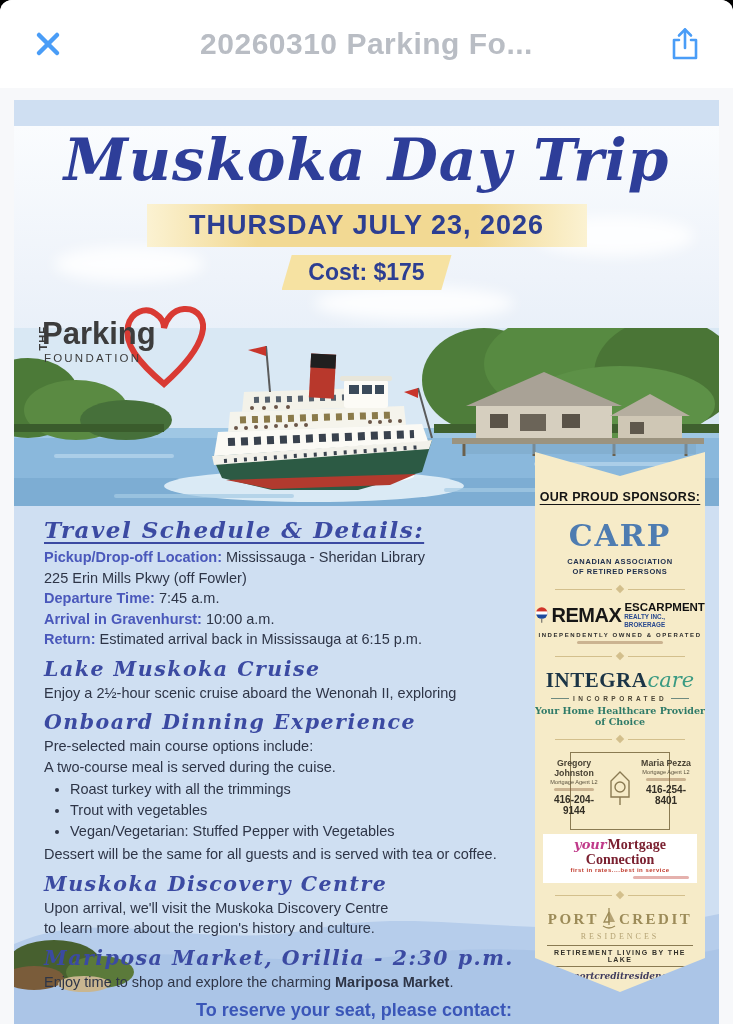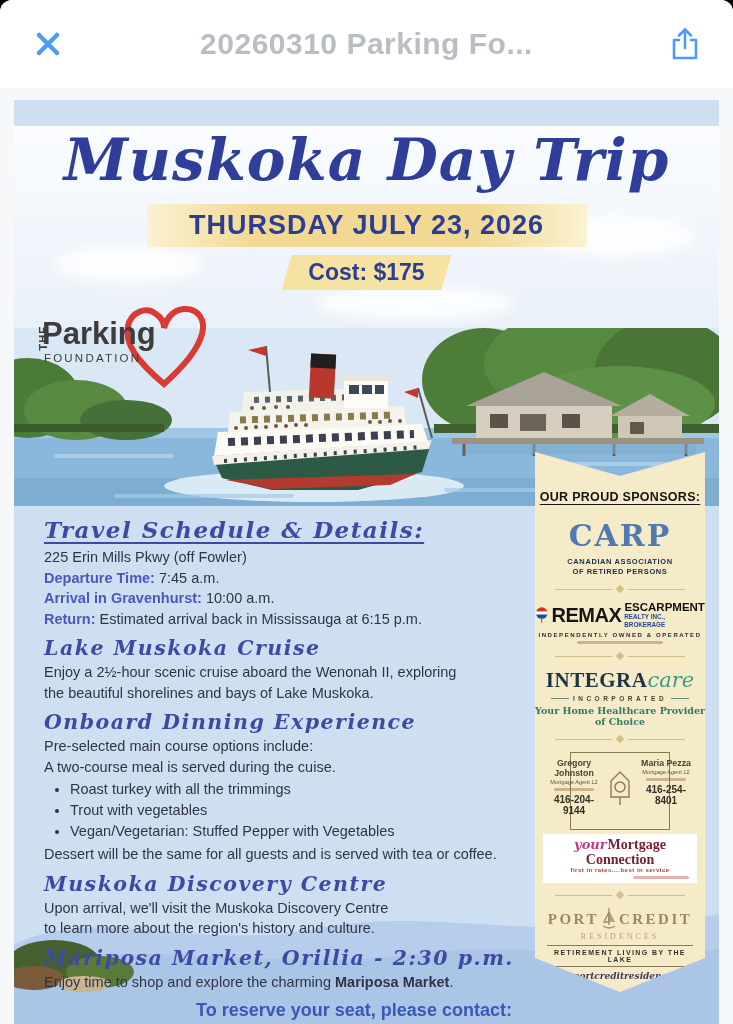--- a/index.html
+++ b/index.html
@@ -215,28 +215,28 @@
         <ellipse cx="40" cy="88" rx="46" ry="22" fill="#47602f"></ellipse>
         <ellipse cx="86" cy="98" rx="34" ry="16" fill="#5b7a3a"></ellipse>
         <ellipse cx="20" cy="104" rx="30" ry="12" fill="#7a5c3a"></ellipse>
         <ellipse cx="70" cy="110" rx="26" ry="8" fill="#c9b690"></ellipse>
       </svg>
 
       <div class="content">
         <div class="col">
           <div class="script-h big">Travel Schedule &amp; Details:</div>
 
+          <div class="bodyline"><b class="lbl">Pickup/Drop-off Location:</b><span> Mississauga - Sheridan Library</span></div>
           <div class="bodyline"><b class="lbl"></b><span>225 Erin Mills Pkwy (off Fowler)</span></div>
           <div class="bodyline"><b class="lbl">Departure Time:</b><span> 7:45 a.m.</span></div>
           <div class="bodyline"><b class="lbl">Arrival in Gravenhurst:</b><span> 10:00 a.m.</span></div>
           <div class="bodyline"><b class="lbl">Return:</b><span> Estimated arrival back in Mississauga at 6:15 p.m.</span></div>
 
           <div class="script-h">Lake Muskoka Cruise</div>
           <div class="bodyline">Enjoy a 2½-hour scenic cruise aboard the Wenonah II, exploring</div>
-          <div class="bodyline">the beautiful shorelines and bays of Lake Muskoka.</div>
 
           <div class="script-h">Onboard Dinning Experience</div>
           <div class="bodyline">Pre-selected main course options include:</div>
           <div class="bodyline">A two-course meal is served during the cuise.</div>
           <ul class="menu">
             <li>Roast turkey with all the trimmings</li>
             <li>Trout with vegetables</li>
             <li>Vegan/Vegetarian: Stuffed Pepper with Vegetables</li>
           </ul>
           <div class="bodyline">Dessert will be the same for all guests and is served with tea or coffee.</div>

